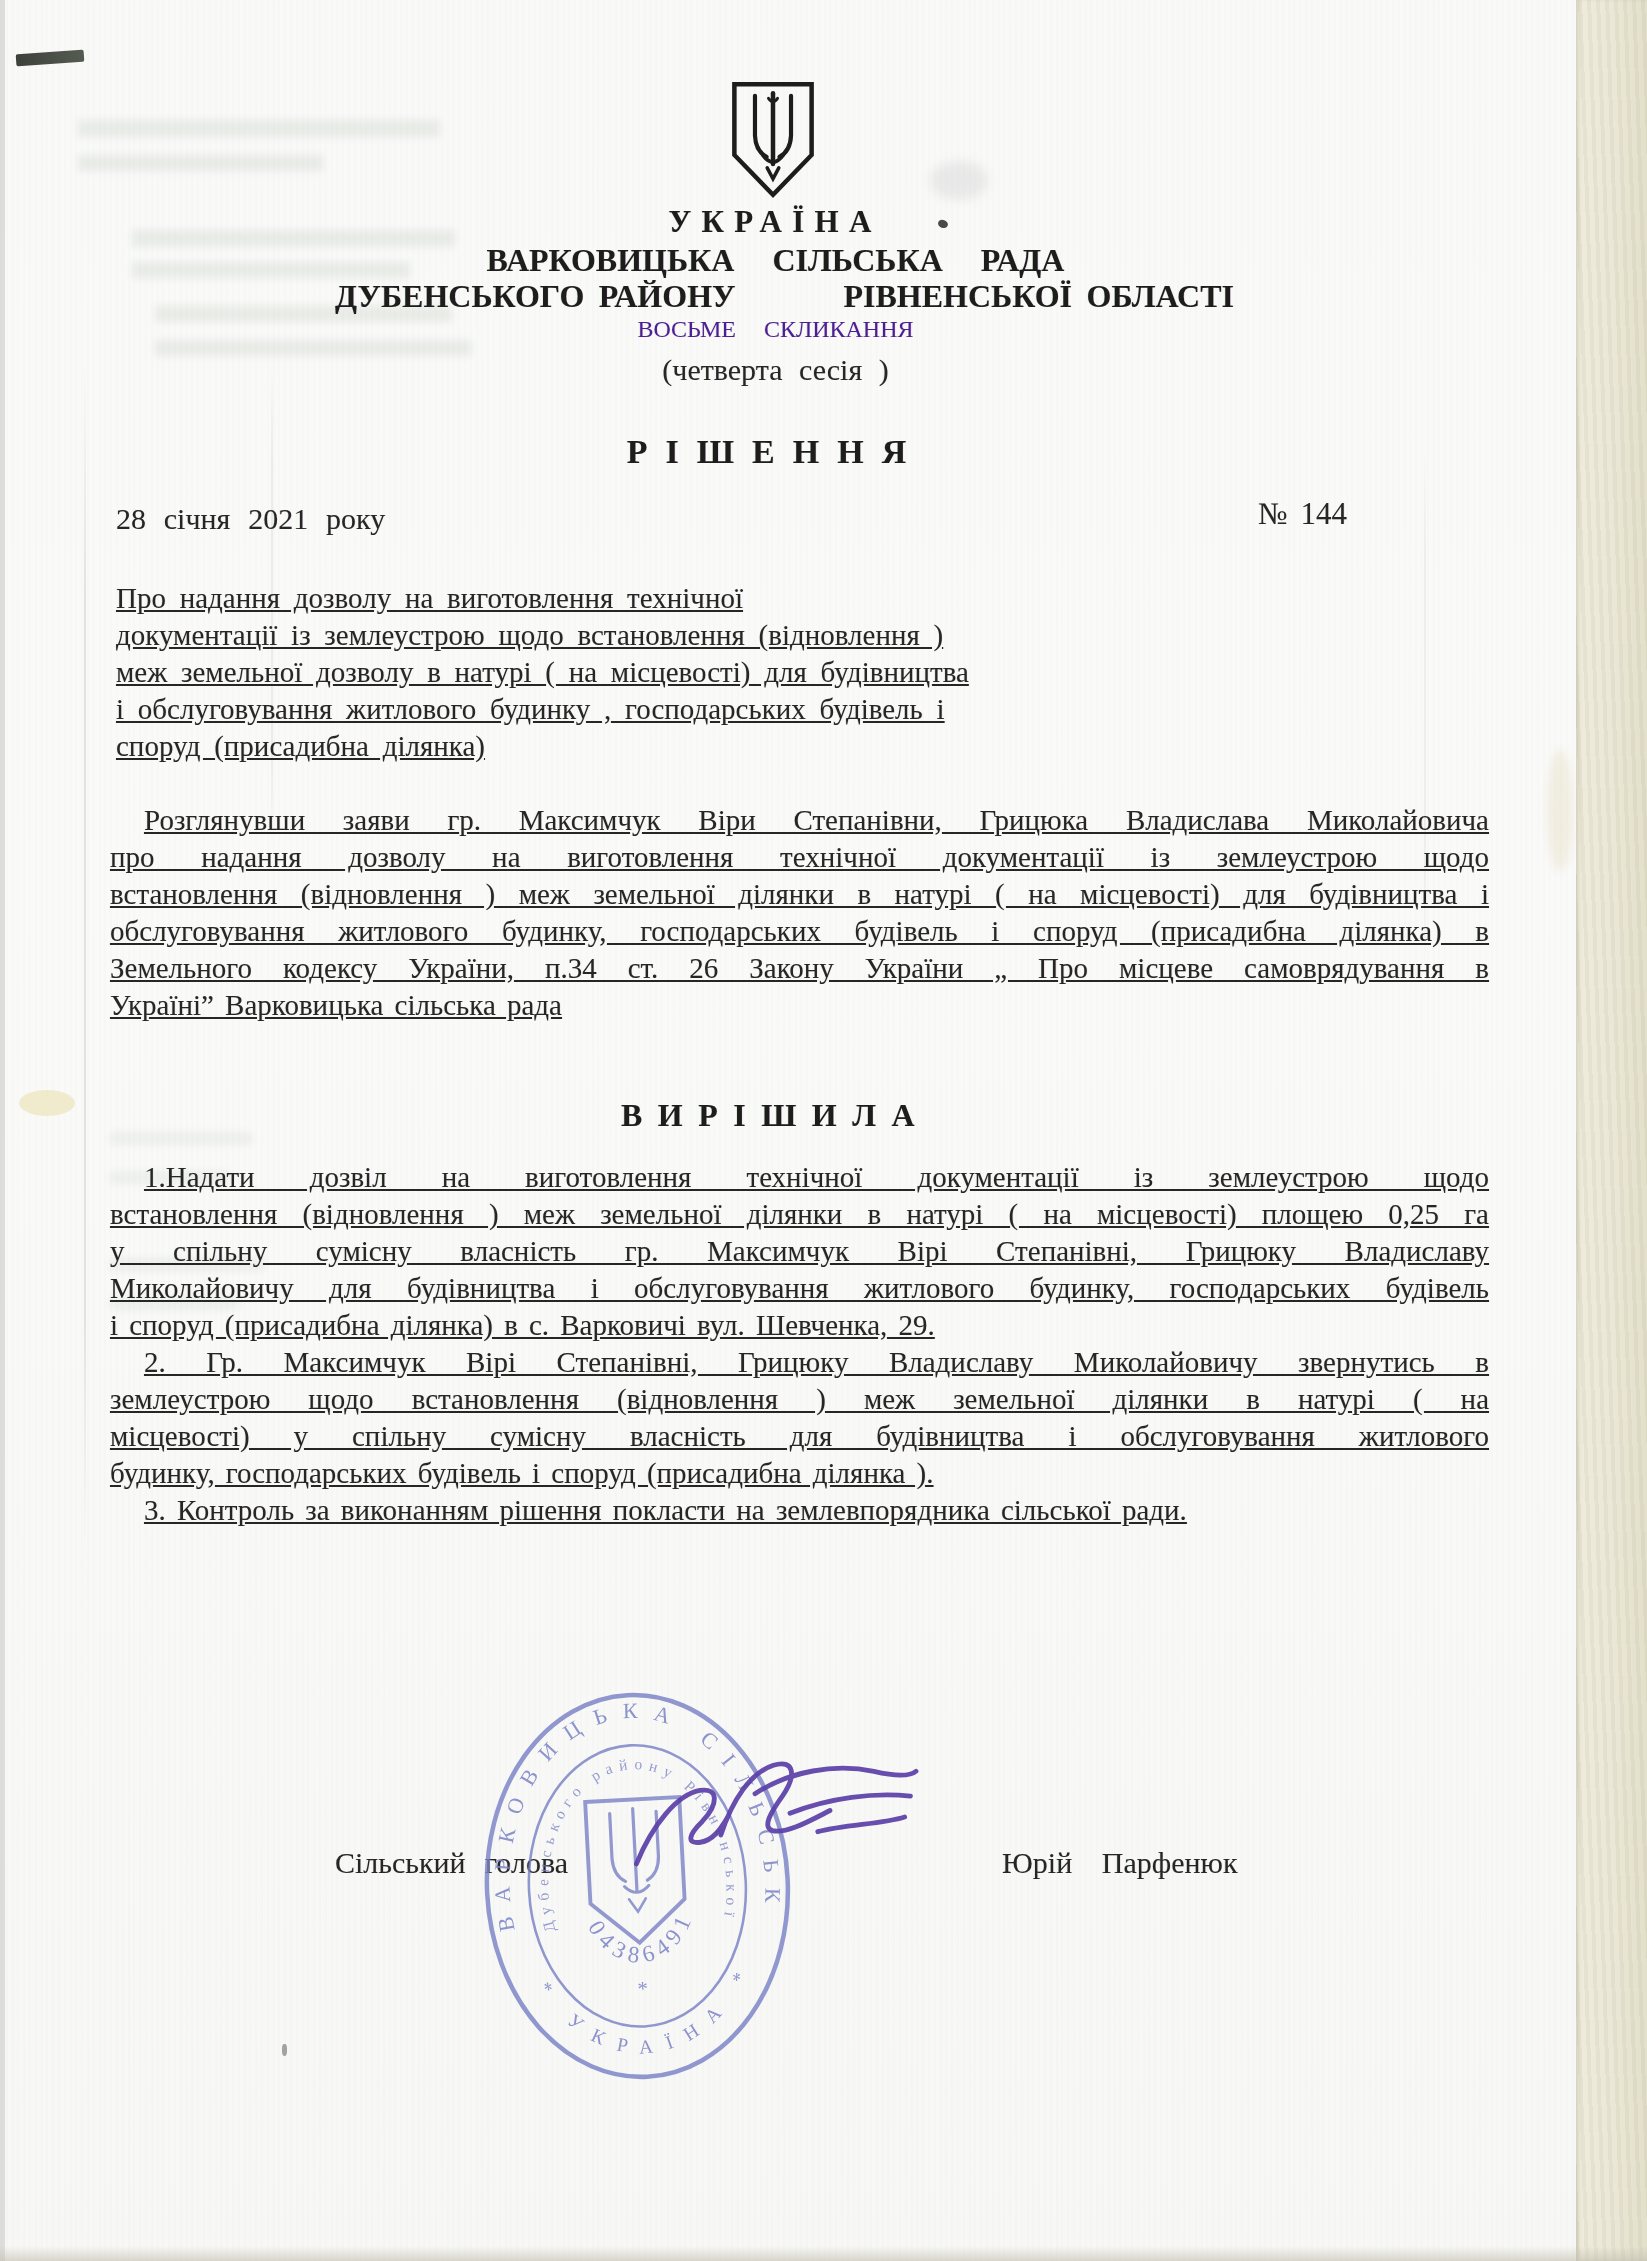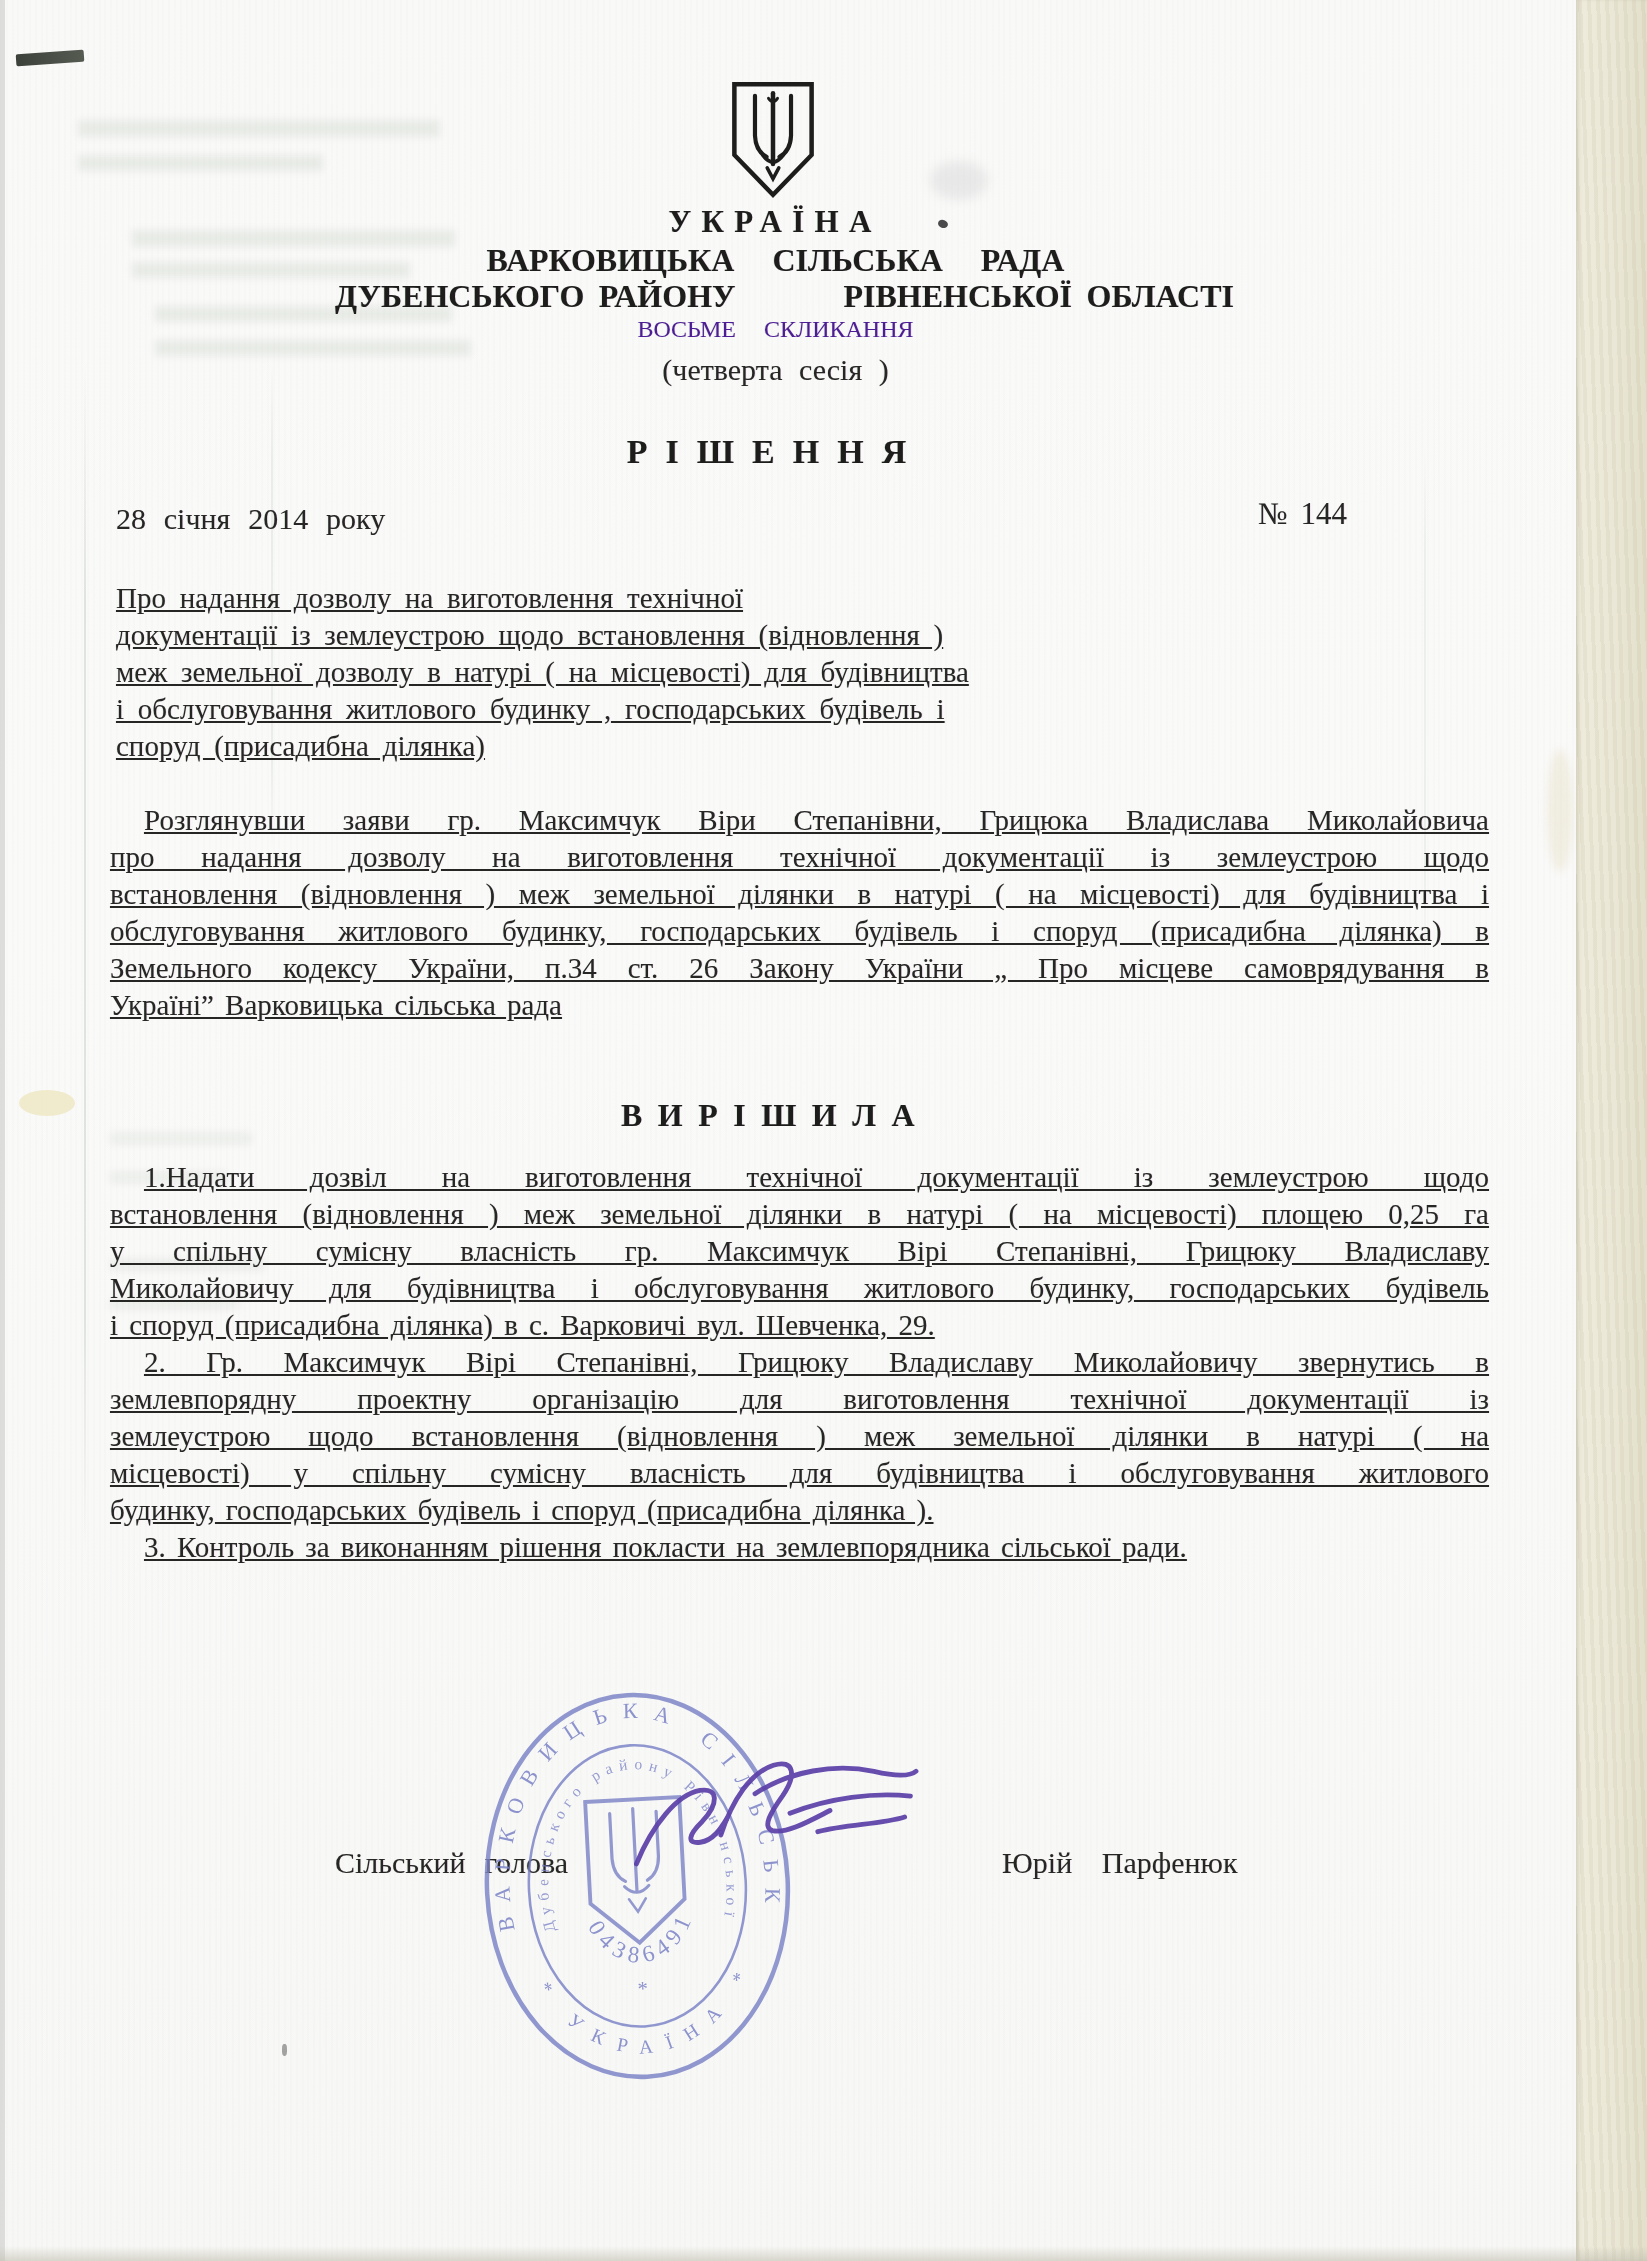--- a/index.html
+++ b/index.html
@@ -91,21 +91,21 @@
     <span class="hdr-bold" style="font-size:32px;word-spacing:6.5px;">ДУБЕНСЬКОГО РАЙОНУ</span>
     <span class="hdr-bold" style="font-size:32px;word-spacing:6.5px;">РІВНЕНСЬКОЇ ОБЛАСТІ</span>
   </div>
 
   <div class="txt ctr" style="left:388px;top:316px;width:775px;font-size:24px;word-spacing:22px;color:#4c1d95;">ВОСЬМЕ СКЛИКАННЯ</div>
 
   <div class="txt ctr" style="left:388px;top:353px;width:775px;font-size:30px;word-spacing:9px;">(четверта сесія )</div>
 
   <div class="txt ctr hdr-bold" style="left:517px;top:433px;width:517px;font-size:34px;letter-spacing:18px;">РІШЕННЯ</div>
 
-  <div class="txt" style="left:116px;top:502px;font-size:30px;word-spacing:10.3px;">28 січня 2014 року</div>
+  <div class="txt" style="left:116px;top:502px;font-size:30px;word-spacing:10.3px;">28 січня 2021 року</div>
   <div class="txt" style="left:1258px;top:496px;font-size:31px;word-spacing:5.2px;">№ 144</div>
 
   <div class="txt bodyblock" style="left:116px;top:580px;width:859px;word-spacing:6.5px;">
     <div>Про надання дозволу на виготовлення технічної</div>
     <div>документації із землеустрою щодо встановлення (відновлення )</div>
     <div>меж земельної дозволу в натурі ( на місцевості) для будівництва</div>
     <div>і обслуговування житлового будинку , господарських будівель і</div>
     <div>споруд (присадибна ділянка)</div>
   </div>
 
@@ -120,21 +120,20 @@
 
   <div class="txt ctr hdr-bold" style="left:517px;top:1097px;width:517px;font-size:32px;letter-spacing:15.5px;">ВИРІШИЛА</div>
 
   <div class="txt bodyblock" style="left:110px;top:1159px;width:1379px;">
     <div class="jline ind">1.Надати дозвіл на виготовлення технічної документації із землеустрою щодо</div>
     <div class="jline">встановлення (відновлення ) меж земельної ділянки в натурі ( на місцевості) площею 0,25 га</div>
     <div class="jline">у спільну сумісну власність гр. Максимчук Вірі Степанівні, Грицюку Владиславу</div>
     <div class="jline">Миколайовичу для будівництва і обслуговування житлового будинку, господарських будівель</div>
     <div>і споруд (присадибна ділянка) в с. Варковичі вул. Шевченка, 29.</div>
     <div class="jline ind">2. Гр. Максимчук Вірі Степанівні, Грицюку Владиславу Миколайовичу звернутись в</div>
-    <div class="jline">землевпорядну проектну організацію для виготовлення технічної документації із</div>
     <div class="jline">землеустрою щодо встановлення (відновлення ) меж земельної ділянки в натурі ( на</div>
     <div class="jline">місцевості) у спільну сумісну власність для будівництва і обслуговування житлового</div>
     <div>будинку, господарських будівель і споруд (присадибна ділянка ).</div>
     <div class="ind">3. Контроль за виконанням рішення покласти на землевпорядника сільської ради.</div>
   </div>
 
   <div class="txt" style="left:335px;top:1846px;font-size:30px;word-spacing:11.6px;">Сільський голова</div>
   <div class="txt" style="left:1002px;top:1846px;font-size:30px;word-spacing:22px;">Юрій Парфенюк</div>
 
   <svg style="left:481px;top:1691px;transform:rotate(-3deg);" width="313" height="395" viewBox="0 0 484 612">

